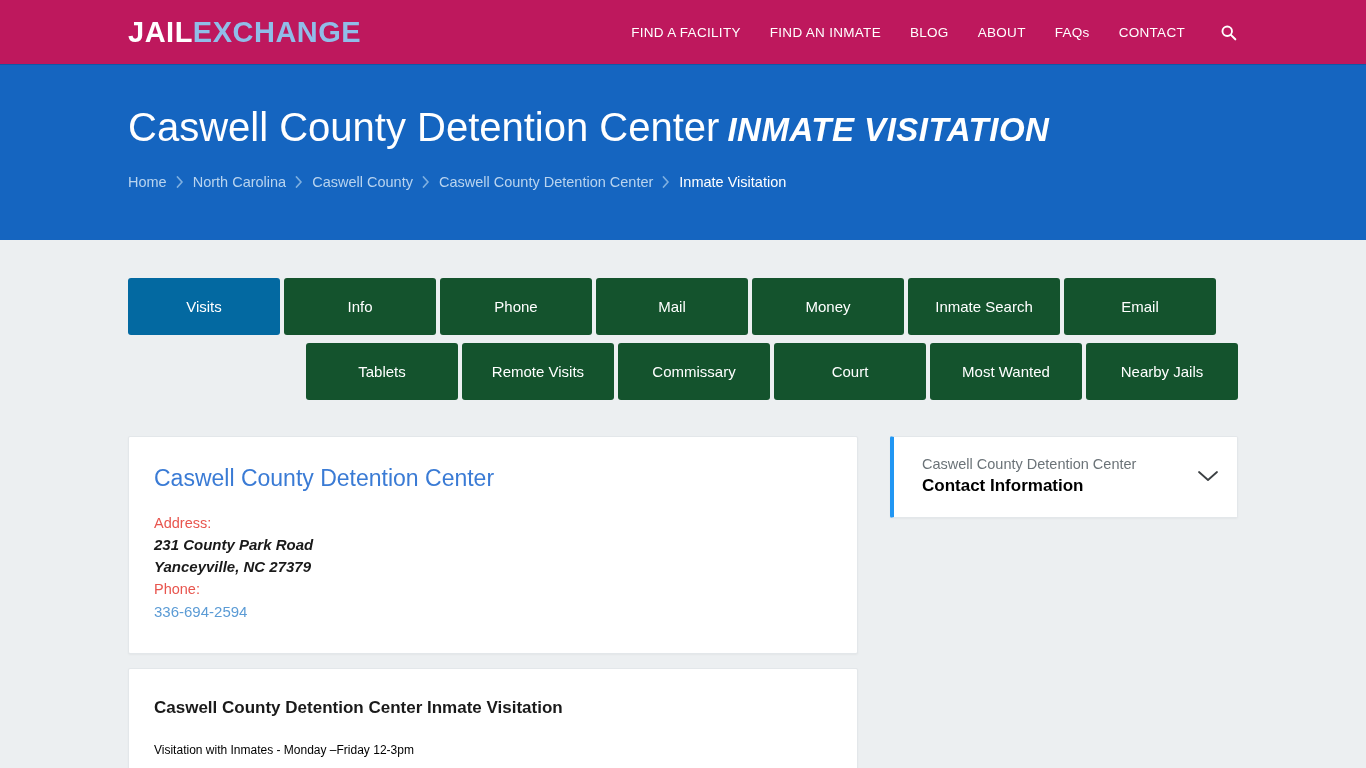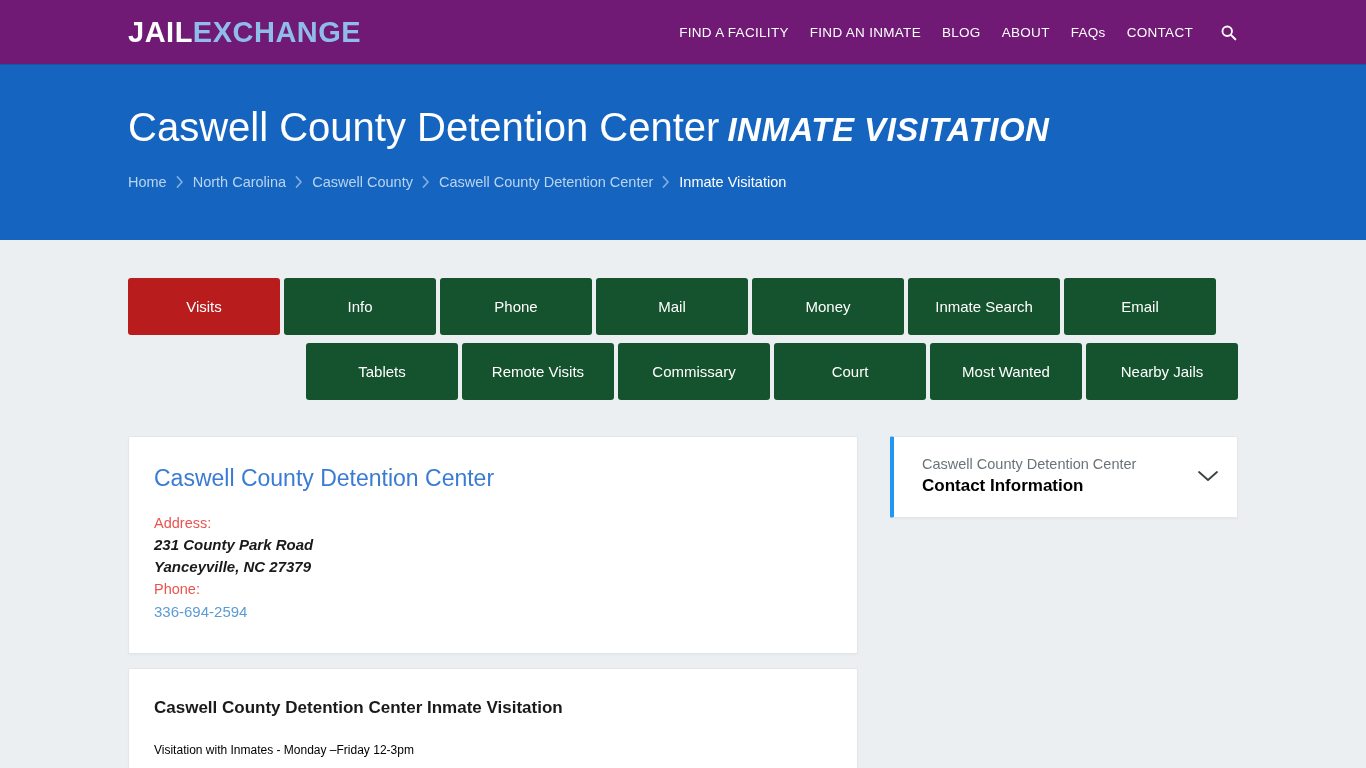--- a/index.html
+++ b/index.html
@@ -15,21 +15,21 @@
     font-family: "Liberation Sans", sans-serif;
     background: #eceff1;
     color: #212121;
     -webkit-font-smoothing: antialiased;
   }
 
   
   .site-header {
     position: relative;
     height: 65px;
-    background: #701a75;
+    background: #be185d;
     border-bottom: 1px solid #1257a5;
   }
   .header-inner {
     width: 1110px;
     margin: 0 auto;
     height: 65px;
     display: flex;
     align-items: center;
     justify-content: space-between;
   }
@@ -41,21 +41,21 @@
     line-height: 1;
     cursor: pointer;
     user-select: none;
   }
   .logo .jail { color: #ffffff; }
   .logo .exchange { color: #90bde8; }
 
   .main-nav {
     display: flex;
     align-items: center;
-    gap: 21px;
+    gap: 29px;
   }
   .nav-link {
     color: #ffffff;
     font-size: 13.5px;
     letter-spacing: 0.3px;
     text-decoration: none;
     white-space: nowrap;
     cursor: pointer;
   }
   .search-btn {
@@ -140,21 +140,21 @@
     height: 57px;
     min-width: 152px;
     padding: 0 18px;
     display: flex;
     align-items: center;
     justify-content: center;
     cursor: pointer;
     font-family: inherit;
     white-space: nowrap;
   }
-  .tab.active { background: #b91c1c; }
+  .tab.active { background: #0369a1; }
 
   
   .content {
     width: 1110px;
     margin: 0 auto;
     padding-top: 36px;
     display: flex;
     gap: 32px;
     align-items: flex-start;
   }

